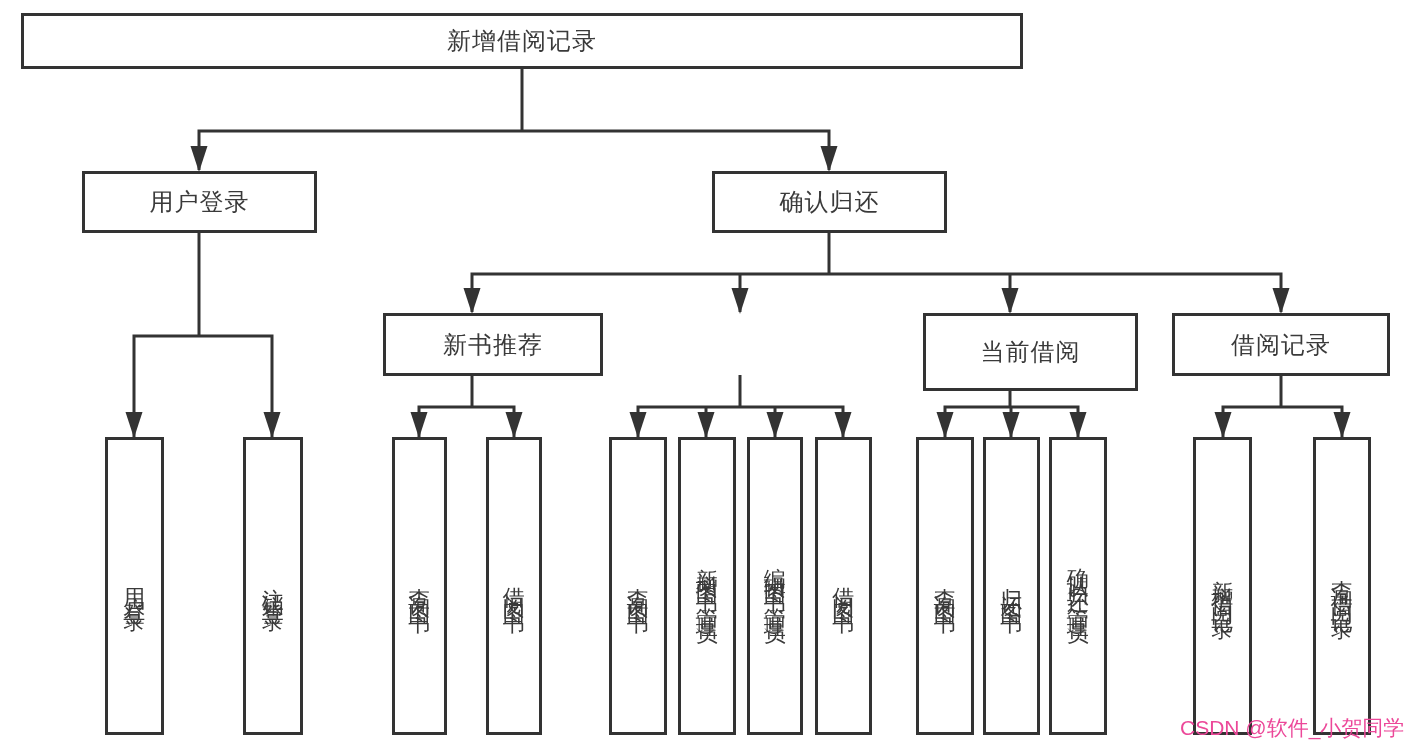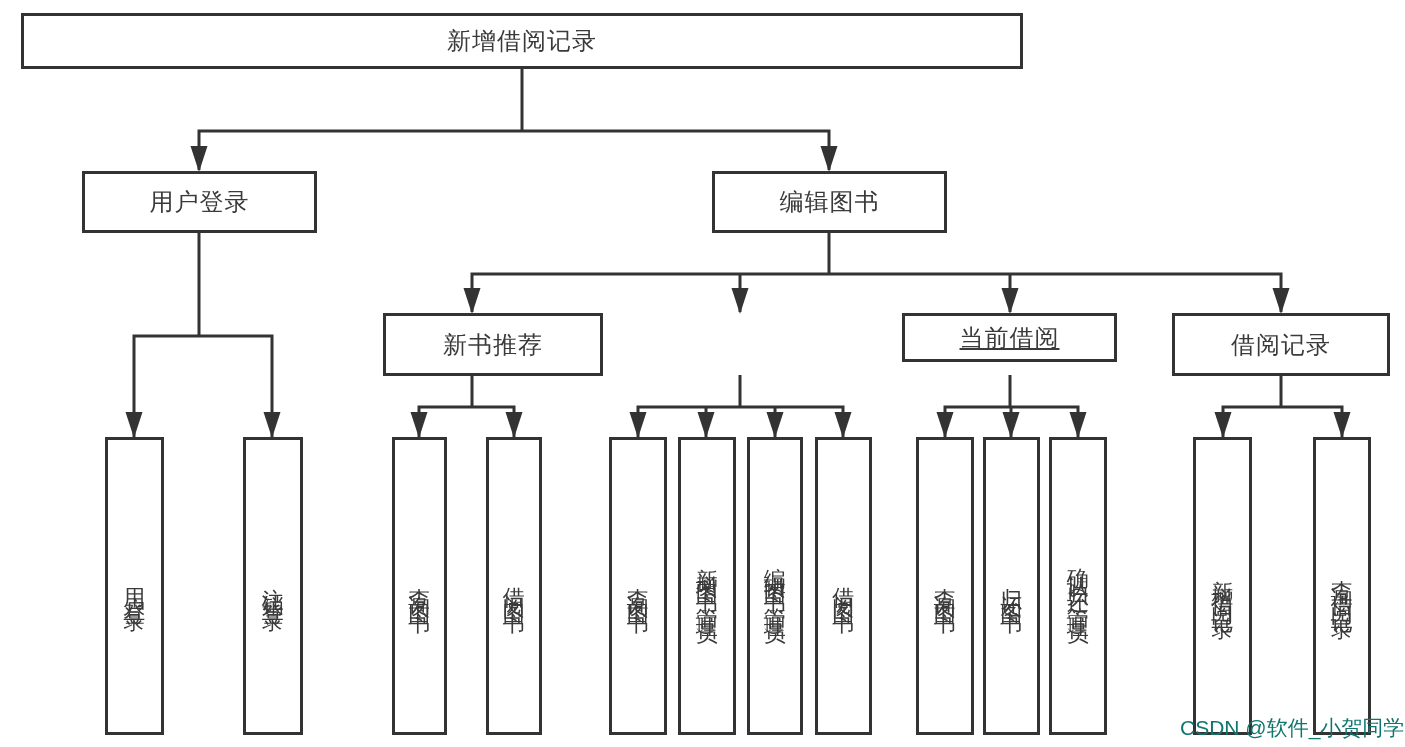--- a/index.html
+++ b/index.html
@@ -14,21 +14,21 @@
     display:flex; align-items:center; justify-content:center;
     line-height:1.25;
   }
   .h { font-size:24px; letter-spacing:1px; white-space:nowrap; }
   .v {
     writing-mode:vertical-rl; text-orientation:mixed;
     font-size:22px; letter-spacing:8px;
   }
   .watermark {
     position:absolute; left:1180px; top:714px; width:222px;
-    color:#0f766e; font-size:21px; white-space:nowrap; 
+    color:#ec4899; font-size:21px; white-space:nowrap; 
   }
 </style>
 </head>
 <body>
 
 <div class="stage">
 
   <svg class="wires" viewBox="0 0 1405 747" xmlns="http://www.w3.org/2000/svg" aria-hidden="true">
     <g fill="none" stroke="currentColor" stroke-width="3">
 
@@ -80,24 +80,24 @@
       <path d="M1002.5 412 L1019.5 412 L1011 438 Z"></path>
       <path d="M1069.5 412 L1086.5 412 L1078 438 Z"></path>
       <path d="M1214.5 412 L1231.5 412 L1223 438 Z"></path>
       <path d="M1333.5 412 L1350.5 412 L1342 438 Z"></path>
     </g>
   </svg>
 
   <div class="box h" style="left:21px; top:13px; width:1002px; height:56px;">新增借阅记录</div>
 
   <div class="box h" style="left:82px; top:171px; width:235px; height:62px;">用户登录</div>
-  <div class="box h" style="left:712px; top:171px; width:235px; height:62px;">编辑图书</div>
+  <div class="box h" style="left:712px; top:171px; width:235px; height:62px;">确认归还</div>
 
   <div class="box h" style="left:383px; top:313px; width:220px; height:63px;">新书推荐</div>
-  <div class="box h" style="left:902px; top:313px; width:215px; height:49px;text-decoration:underline;">当前借阅</div>
+  <div class="box h" style="left:923px; top:313px; width:215px; height:78px;">当前借阅</div>
   <div class="box h" style="left:1172px; top:313px; width:218px; height:63px;">借阅记录</div>
 
   <div class="box v" style="left:105px; top:437px; width:59px; height:298px;">用户登录</div>
   <div class="box v" style="left:243px; top:437px; width:60px; height:298px;">注销登录</div>
 
   <div class="box v" style="left:392px; top:437px; width:55px; height:298px;">查询图书</div>
   <div class="box v" style="left:486px; top:437px; width:56px; height:298px;">借阅图书</div>
 
   <div class="box v" style="left:609px; top:437px; width:58px; height:298px;">查询图书</div>
   <div class="box v" style="left:678px; top:437px; width:58px; height:298px;">新增图书（管理员）</div>

